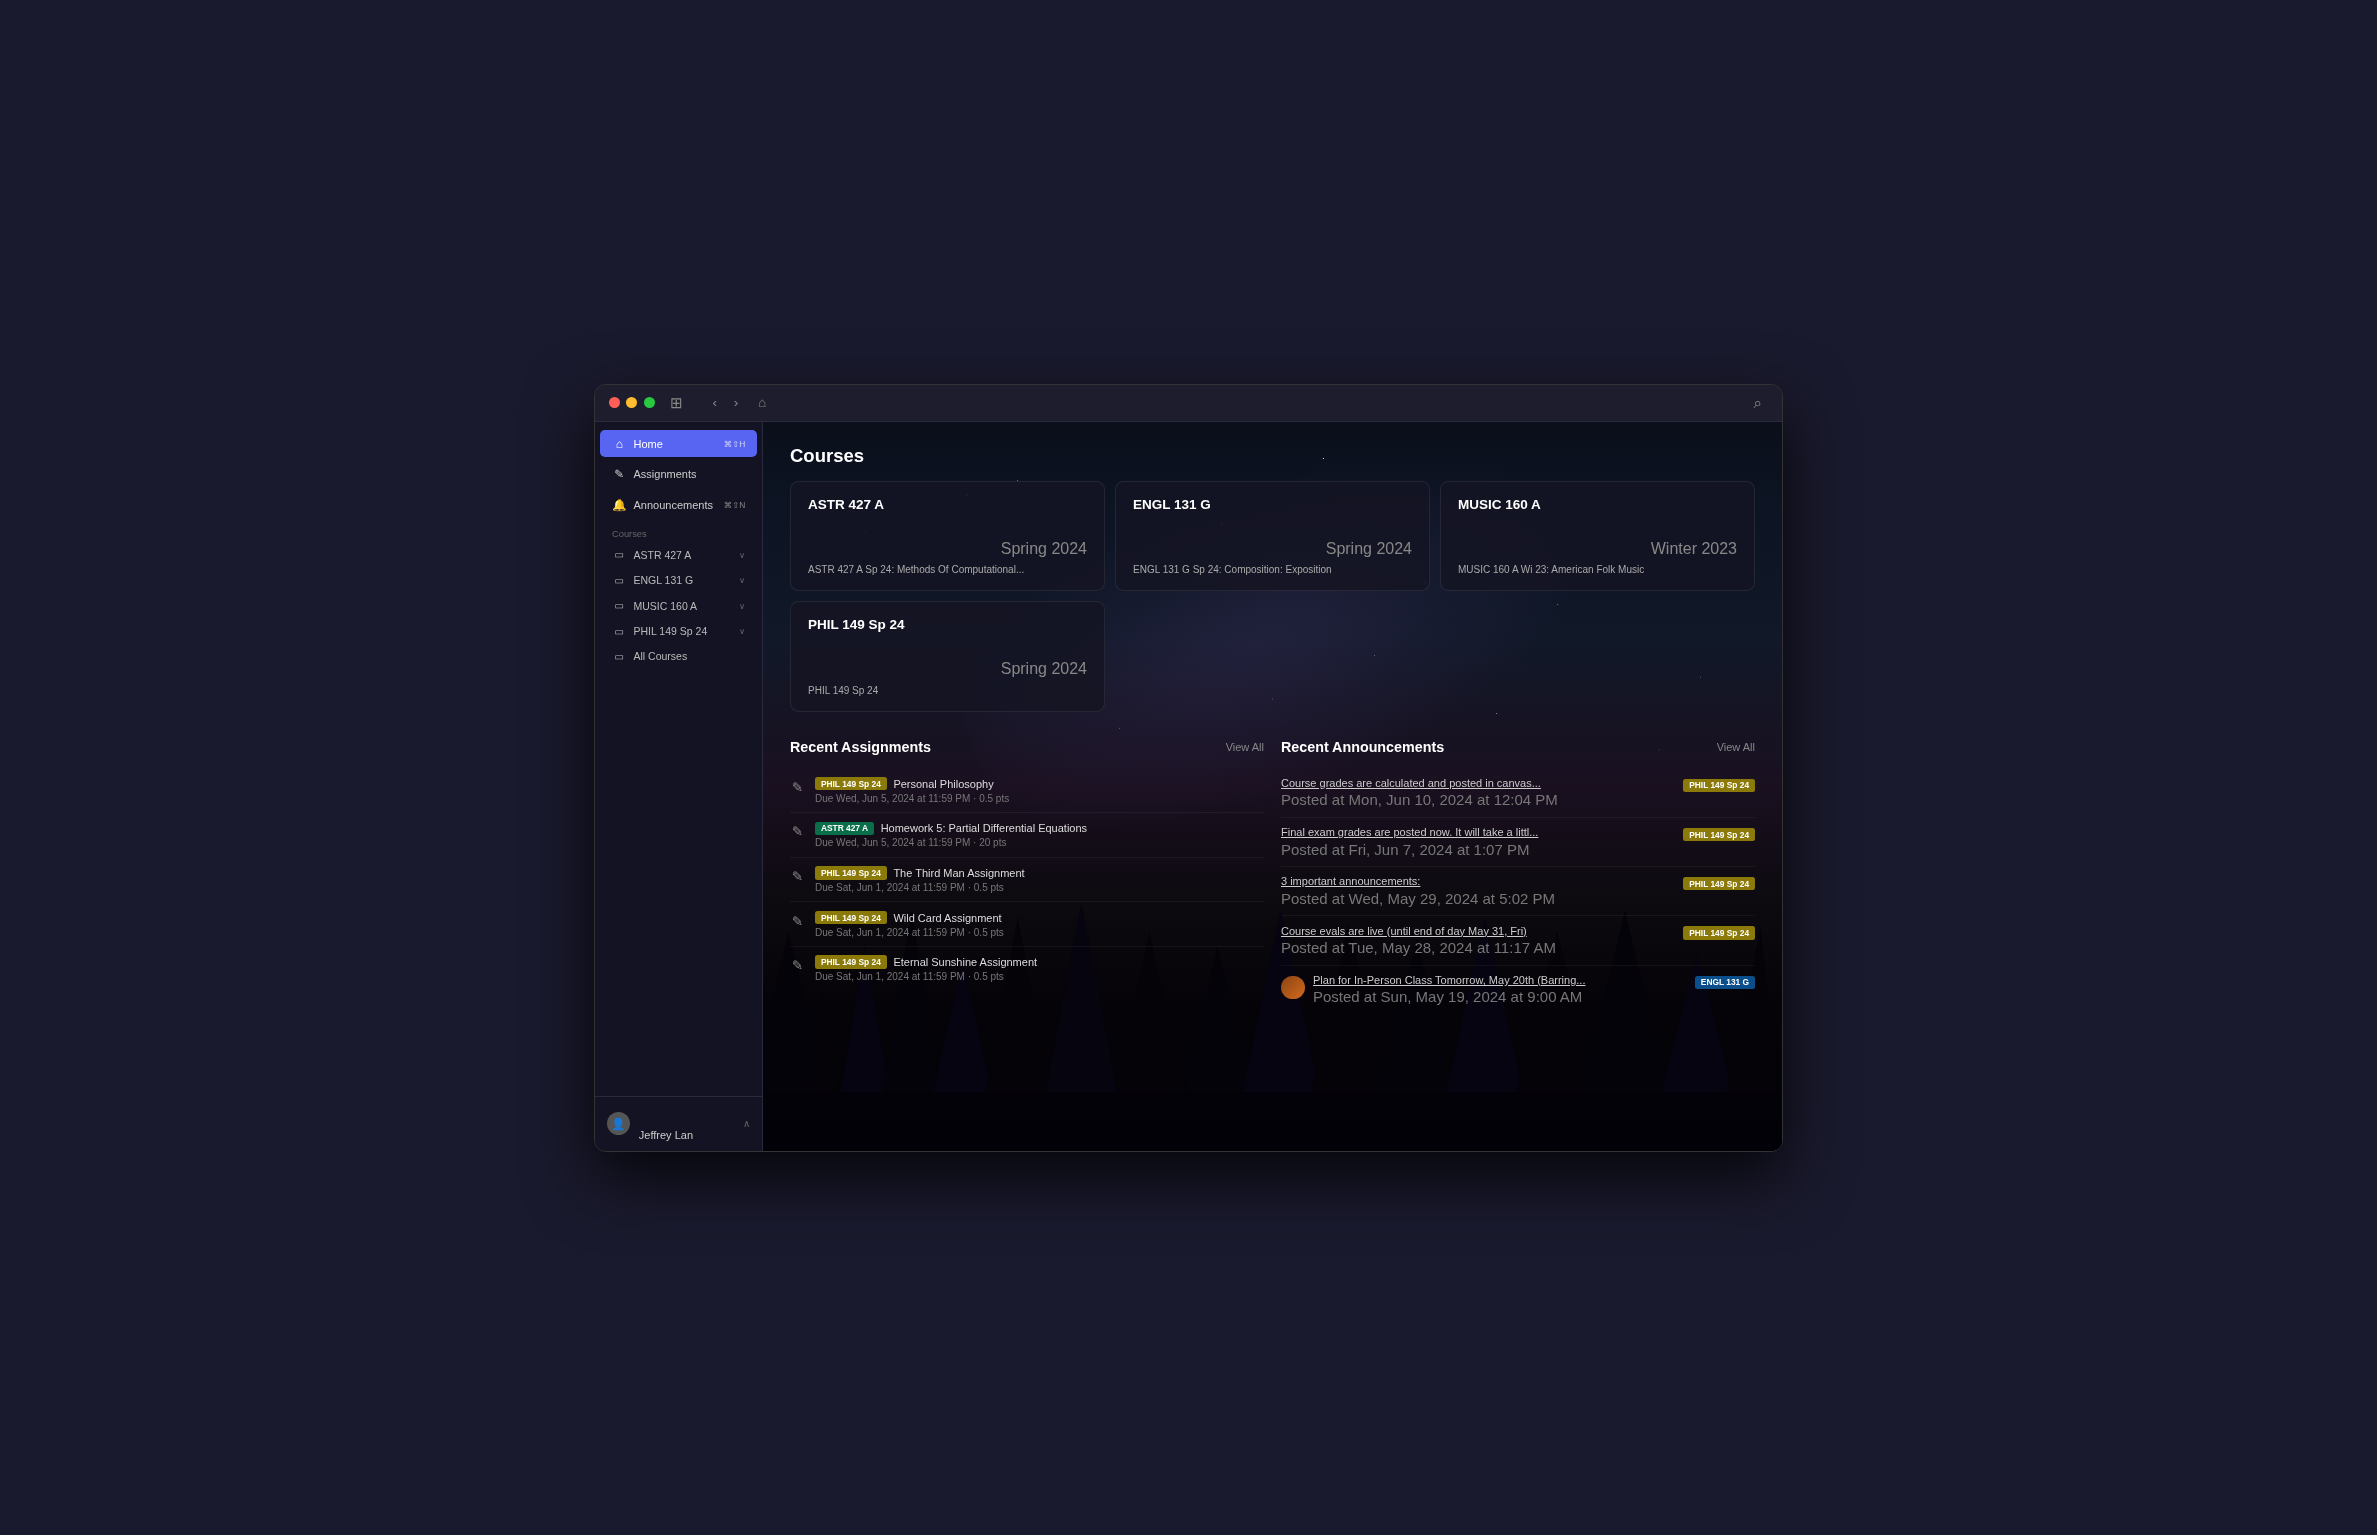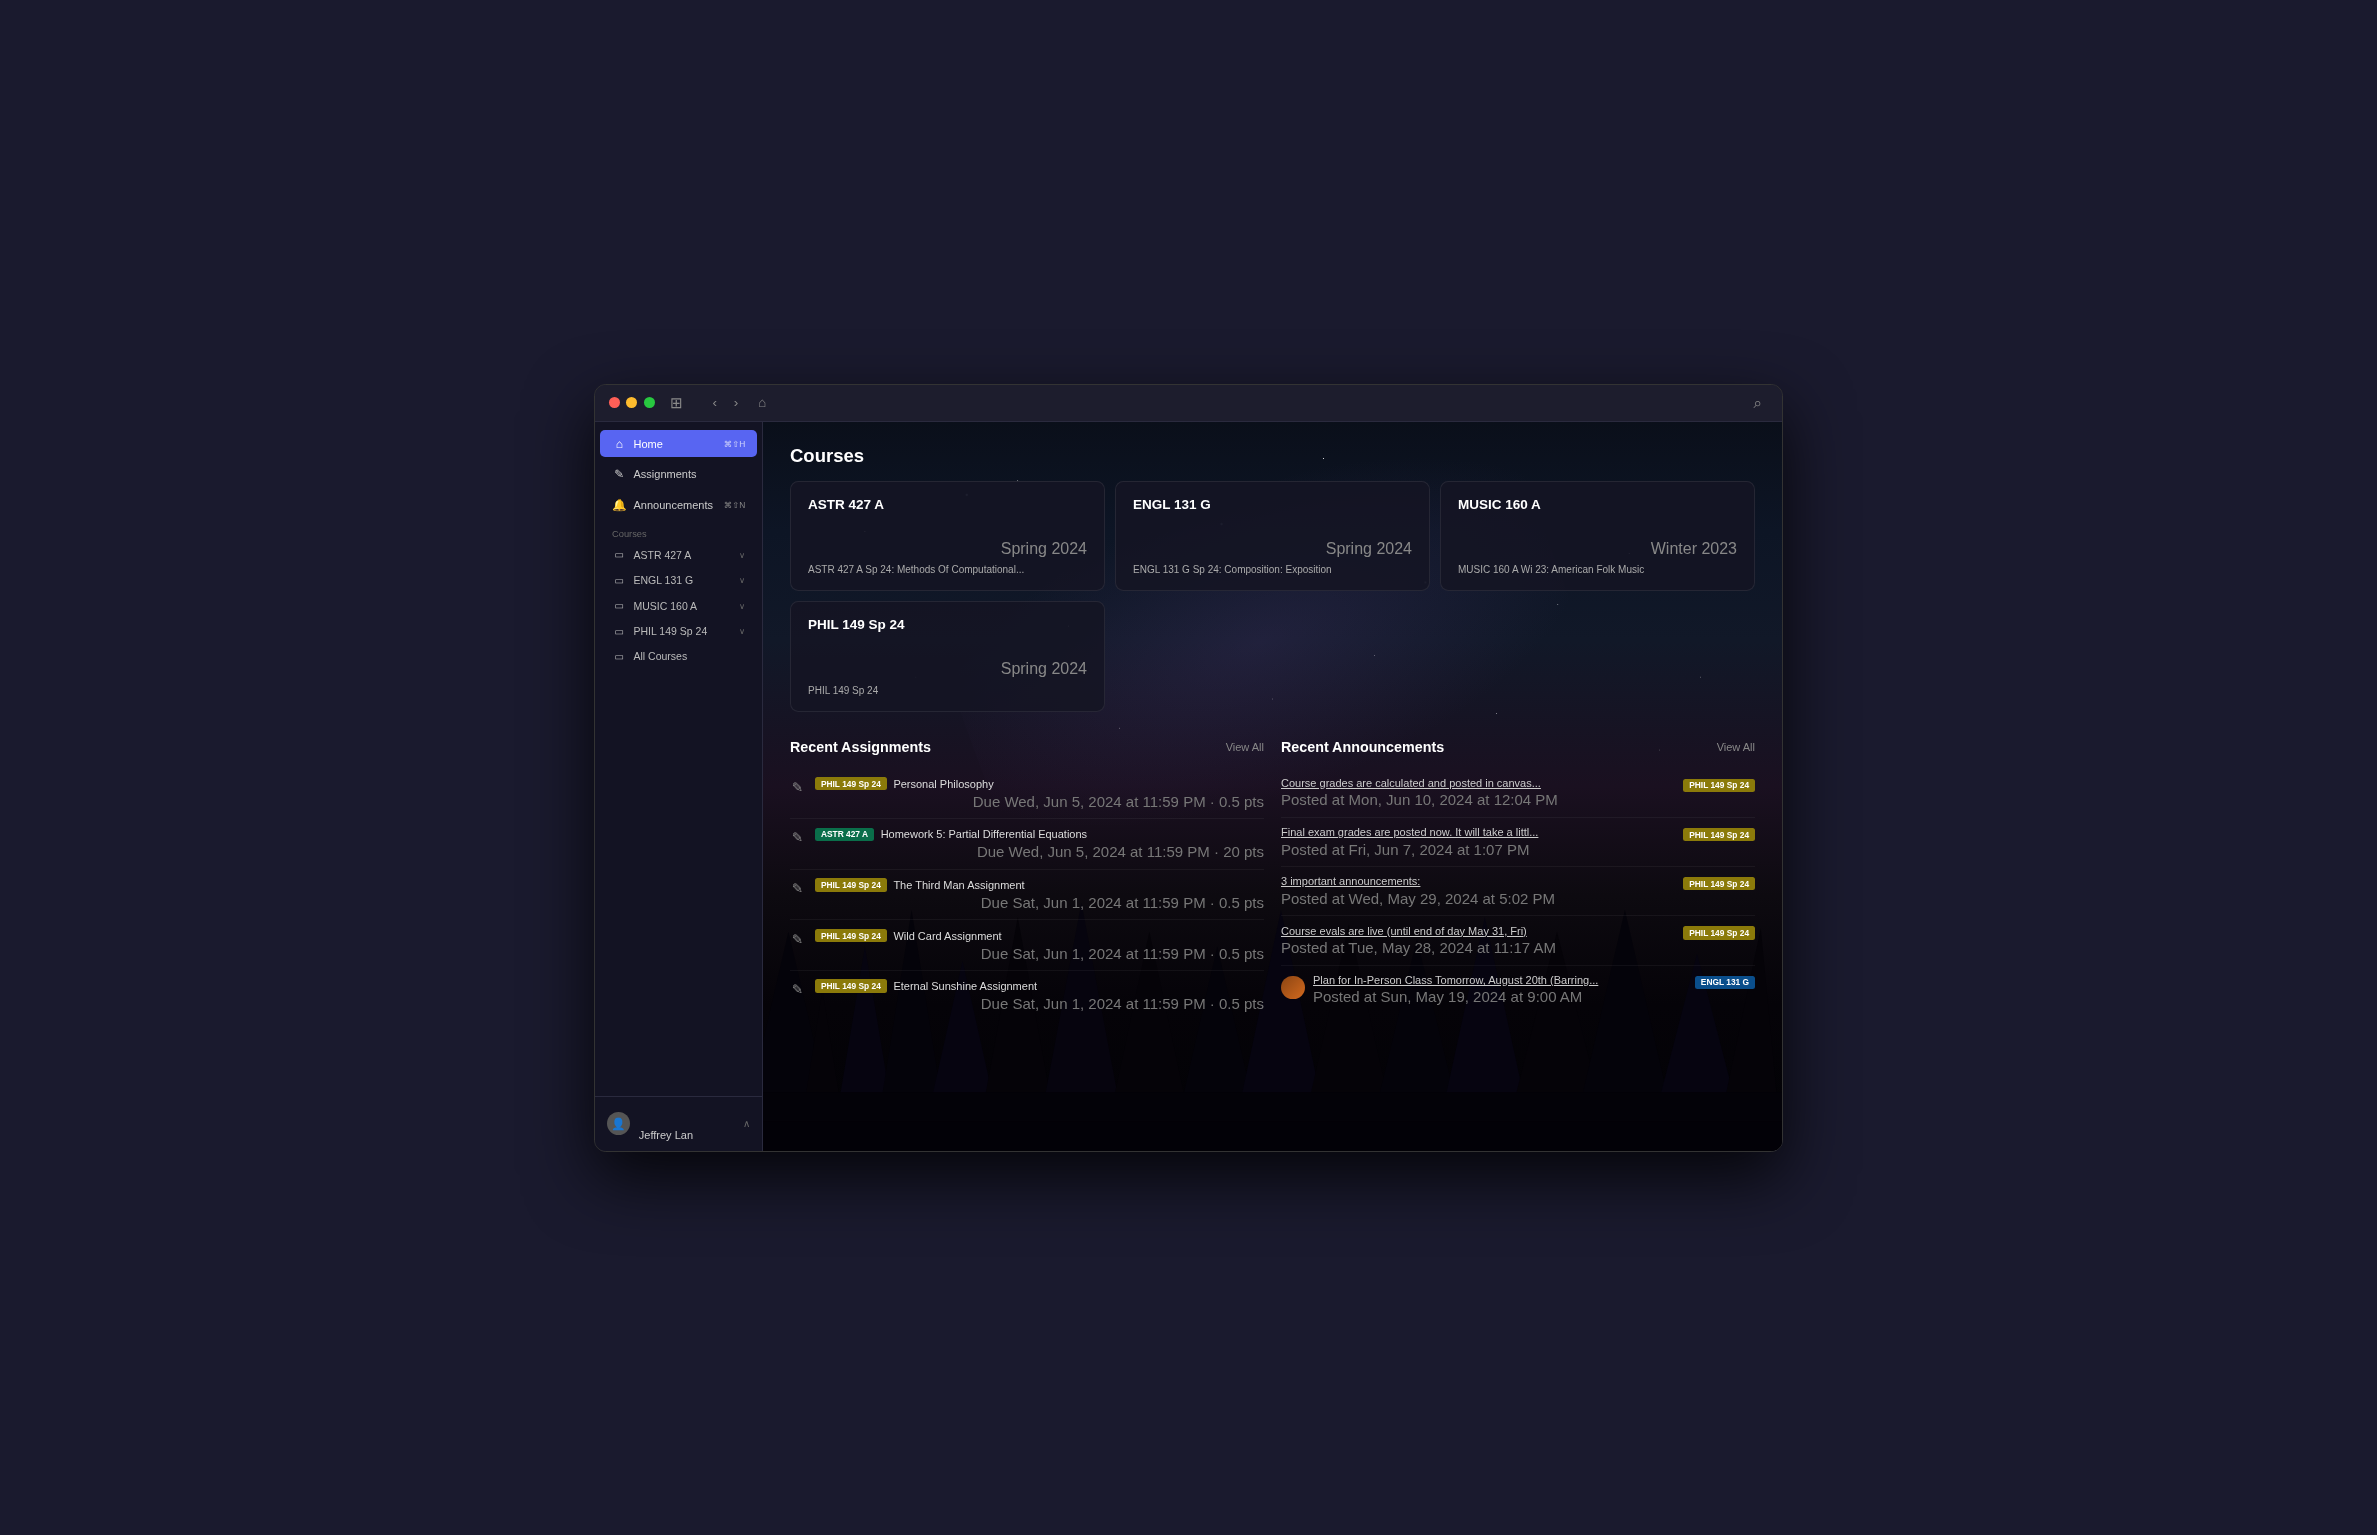--- a/index.html
+++ b/index.html
@@ -226,21 +226,21 @@
       font-size: 8.4px;
       font-weight: 600;
       padding: 1.7px 5.9px;
       border-radius: 2.5px;
       white-space: nowrap;
     }
     .badge-phil { background: #8b7a0a; color: #fff; }
     .badge-astr { background: #0a6e4a; color: #fff; }
     .badge-engl { background: #0a4e8b; color: #fff; }
     .assignment-title-text { font-size: 11px; color: #ddd; }
-    .assignment-due { font-size: 15px; color: #777; text-align: right; }
+    .assignment-due { font-size: 10px; color: #777; }
     .announcement-item {
       display: flex;
       align-items: flex-start;
       gap: 8.4px;
       padding: 8.4px 0;
       border-bottom: 0.8px solid rgba(255,255,255,0.05);
     }
     .announcement-item:last-child { border-bottom: none; }
     .announcement-content { flex: 1; min-width: 0; }
     .announcement-text { font-size: 11px; color: #ccc; margin-bottom: 2.5px; white-space: nowrap; overflow: hidden; text-overflow: ellipsis; text-decoration: underline; }
@@ -506,21 +506,21 @@
       <div class="announcement-text">Course evals are live (until end of day May 31, Fri)</div>
       <div class="announcement-posted">Posted at Tue, May 28, 2024 at 11:17 AM</div>
     </div>
     <div class="announcement-badge-wrap">
       <span class="course-badge badge-phil">PHIL 149 Sp 24</span>
     </div>
   </div>
                 <div class="announcement-item">
     <div class="ann-avatar"></div>
     <div class="announcement-content">
-      <div class="announcement-text">Plan for In-Person Class Tomorrow, August 20th (Barring...</div>
+      <div class="announcement-text">Plan for In-Person Class Tomorrow, May 20th (Barring...</div>
       <div class="announcement-posted">Posted at Sun, May 19, 2024 at 9:00 AM</div>
     </div>
     <div class="announcement-badge-wrap">
       <span class="course-badge badge-engl">ENGL 131 G</span>
     </div>
   </div>
               </div>
           </div>
         </div>
       </div>

